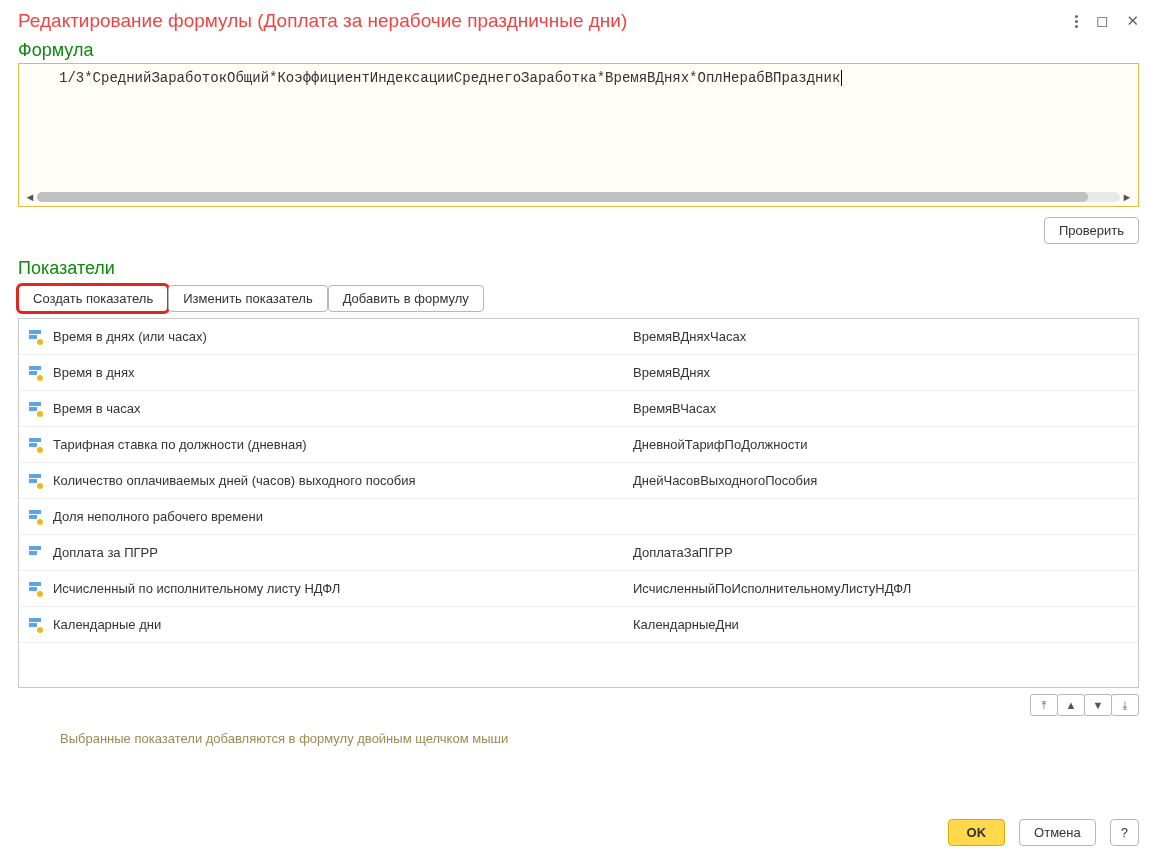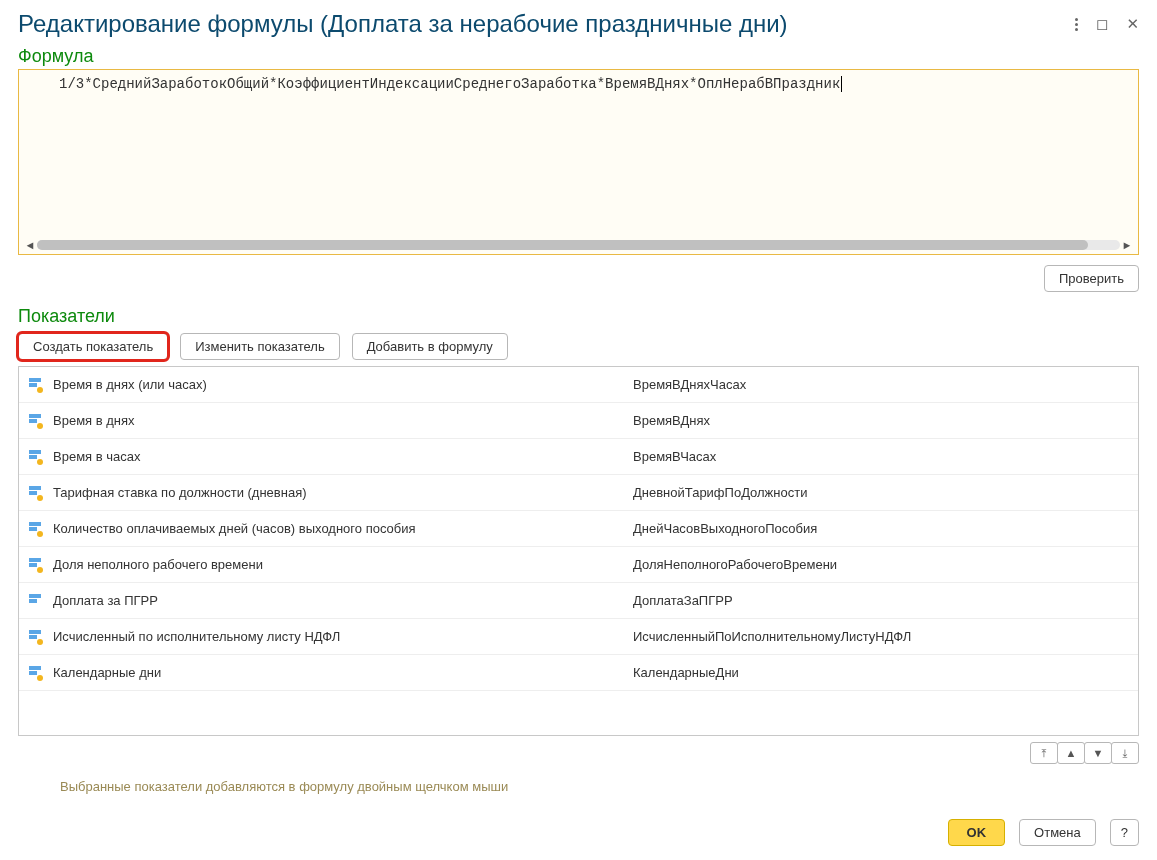--- a/index.html
+++ b/index.html
@@ -18,22 +18,22 @@
     flex-direction: column;
     height: 100%;
     padding: 10px 18px 14px 18px;
   }
   .titlebar {
     display: flex;
     align-items: center;
     margin-bottom: 8px;
   }
   .title {
-    font-size: 24px;
-    color: #0c4a6e;
+    font-size: 19px;
+    color: #ef4444;
     flex: 1;
   }
   .titlebar-controls {
     display: flex;
     gap: 18px;
     align-items: center;
     color: #666;
   }
   .titlebar-controls span { cursor: pointer; font-size: 15px; }
   .dots-icon {
@@ -46,21 +46,21 @@
   }
   .section-label {
     color: #0d8a0d;
     font-size: 18px;
     margin-bottom: 2px;
   }
   .formula-box {
     border: 1px solid #e9b943;
     background: #fffdf5;
     padding: 2px 2px 2px 2px;
-    height: 186px;
+    height: 144px;
     display: flex;
     flex-direction: column;
   }
   .formula-text {
     flex: 1;
     font-family: "Courier New", monospace;
     font-size: 14px;
     color: #333;
     padding: 4px 6px 0 38px;
     white-space: nowrap;
@@ -99,21 +99,21 @@
   .btn {
     background:#fff;
     border:1px solid #b7b7b7;
     border-radius:4px;
     padding:5px 14px;
     font-size:13px;
     color:#333;
     cursor:pointer;
   }
   .btn-row {
-    display:flex; gap:12px; margin: 4px 0 6px 0;
+    display:flex; margin: 4px 0 6px 0;
   }
   .btn.highlighted {
     outline: 3px solid #e1261c;
     outline-offset: -1px;
   }
   .indicators-table {
     border:1px solid #c8c8c8;
     height: 370px;
     overflow:hidden;
     background:#fff;
@@ -262,21 +262,20 @@
         <span class="ind-name">Количество оплачиваемых дней (часов) выходного пособия</span>
         <span class="ind-code">ДнейЧасовВыходногоПособия</span>
       </div>
       <div class="ind-row">
         <span class="ind-icon">
           <span class="bar1"></span>
           <span class="bar2"></span>
           <span class="dot"></span>
         </span>
         <span class="ind-name">Доля неполного рабочего времени</span>
-        <span class="ind-code">ДоляНеполногоРабочегоВремени</span>
       </div>
       <div class="ind-row">
         <span class="ind-icon nodot">
           <span class="bar1"></span>
           <span class="bar2"></span>
         </span>
         <span class="ind-name">Доплата за ПГРР</span>
         <span class="ind-code">ДоплатаЗаПГРР</span>
       </div>
       <div class="ind-row">

